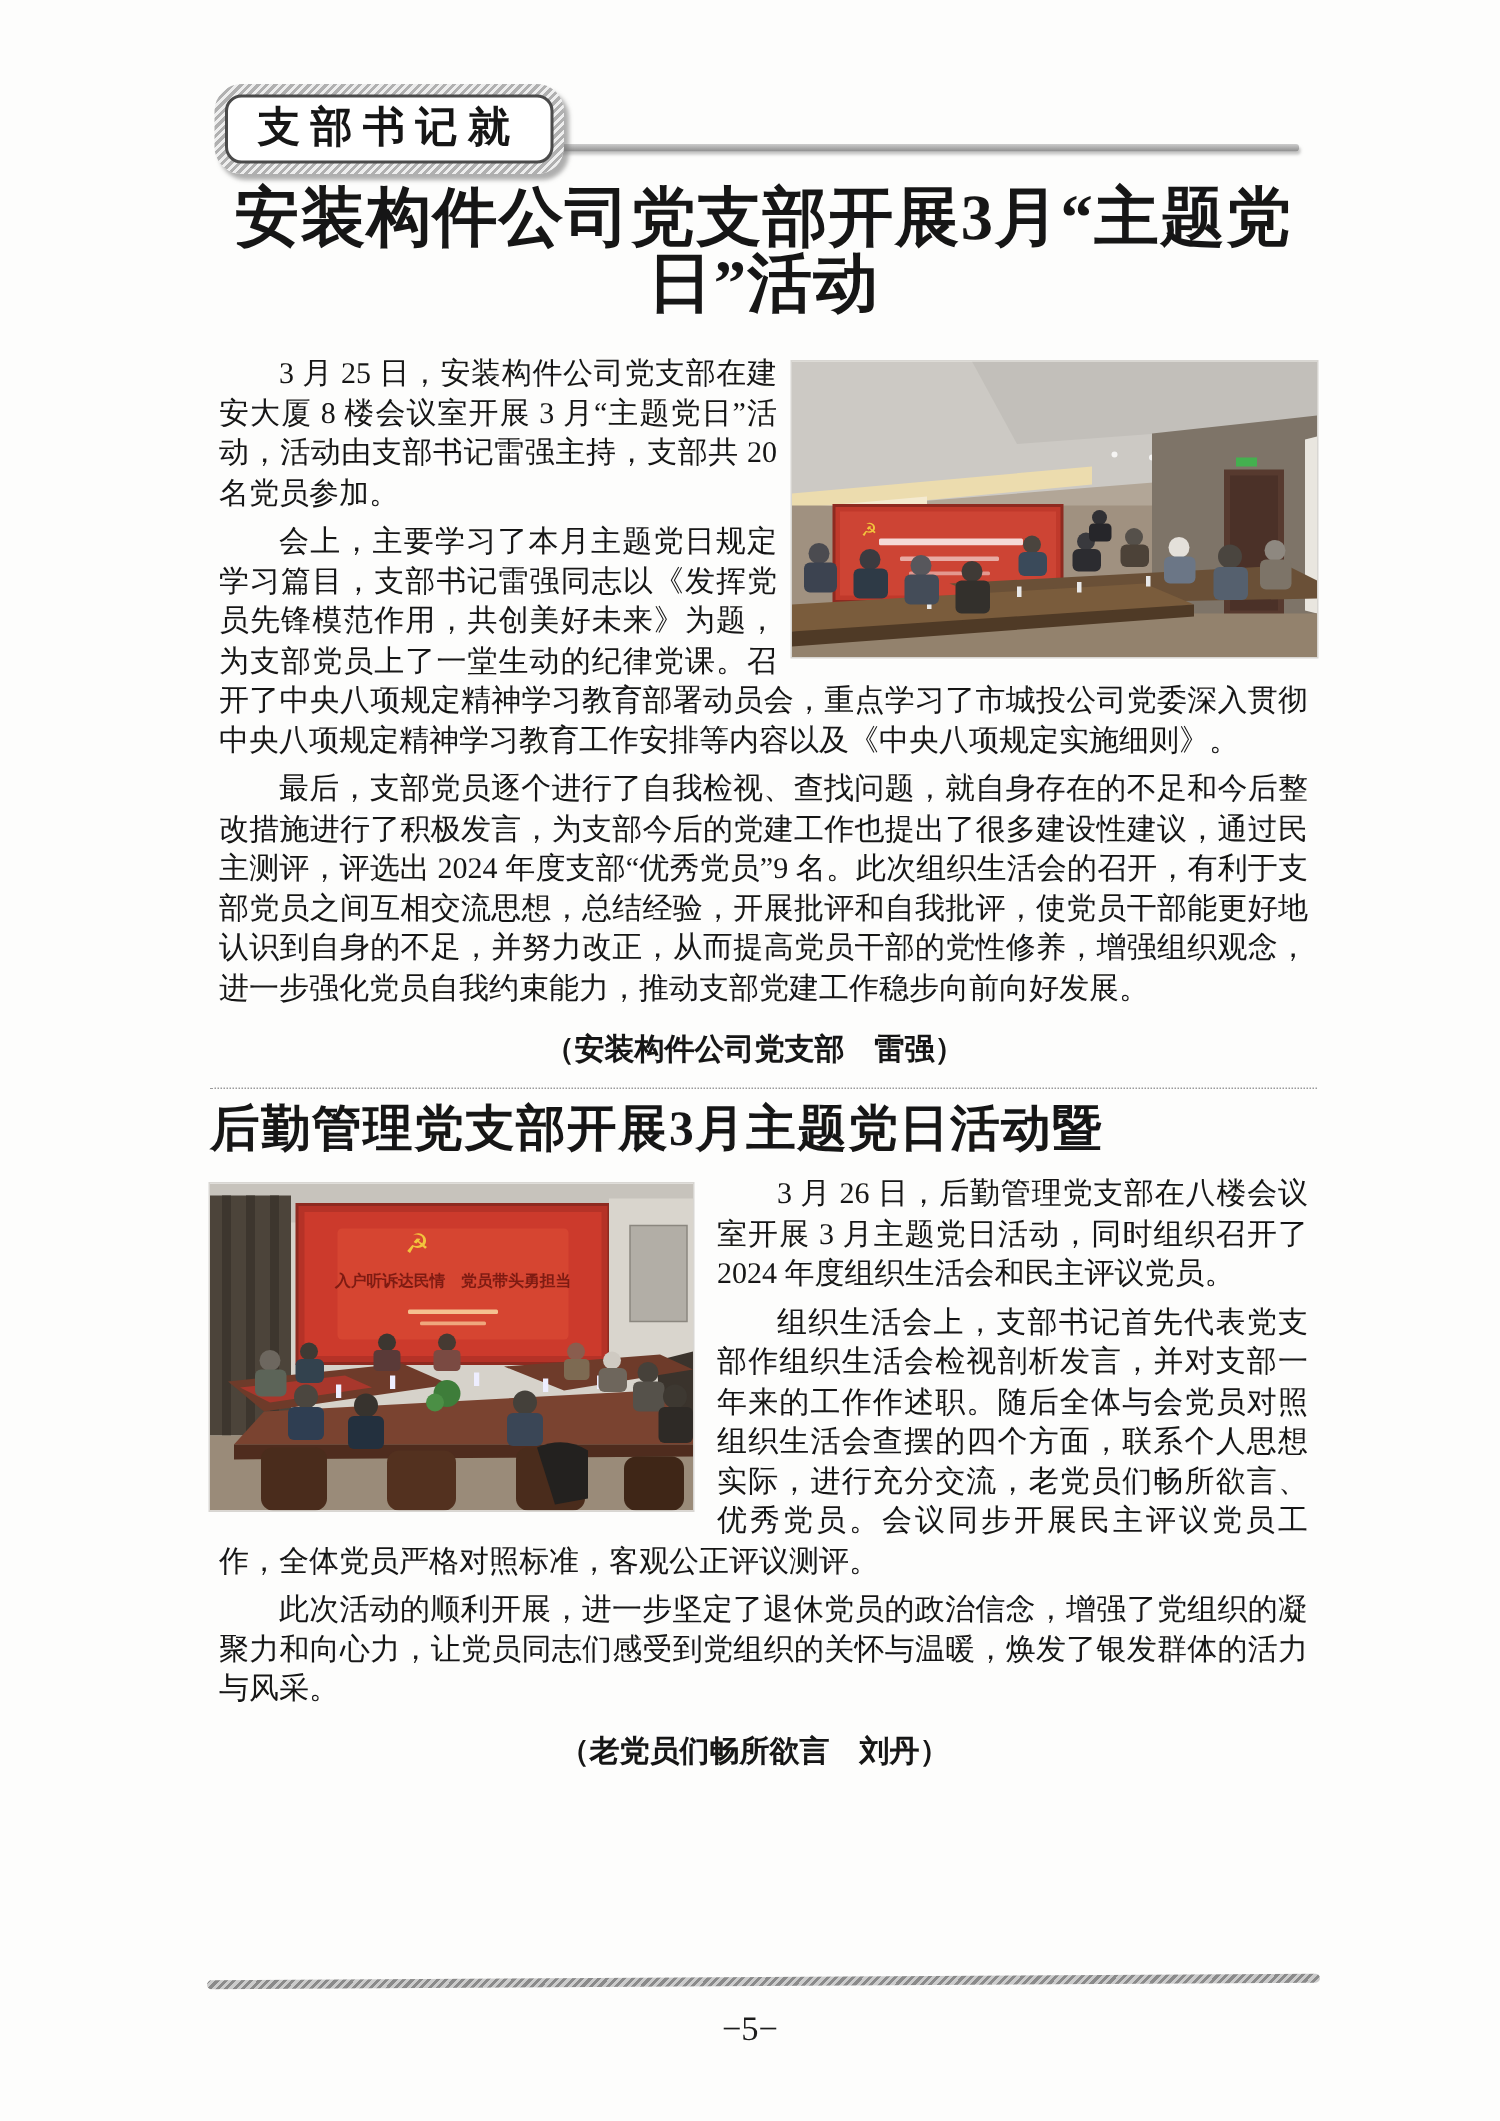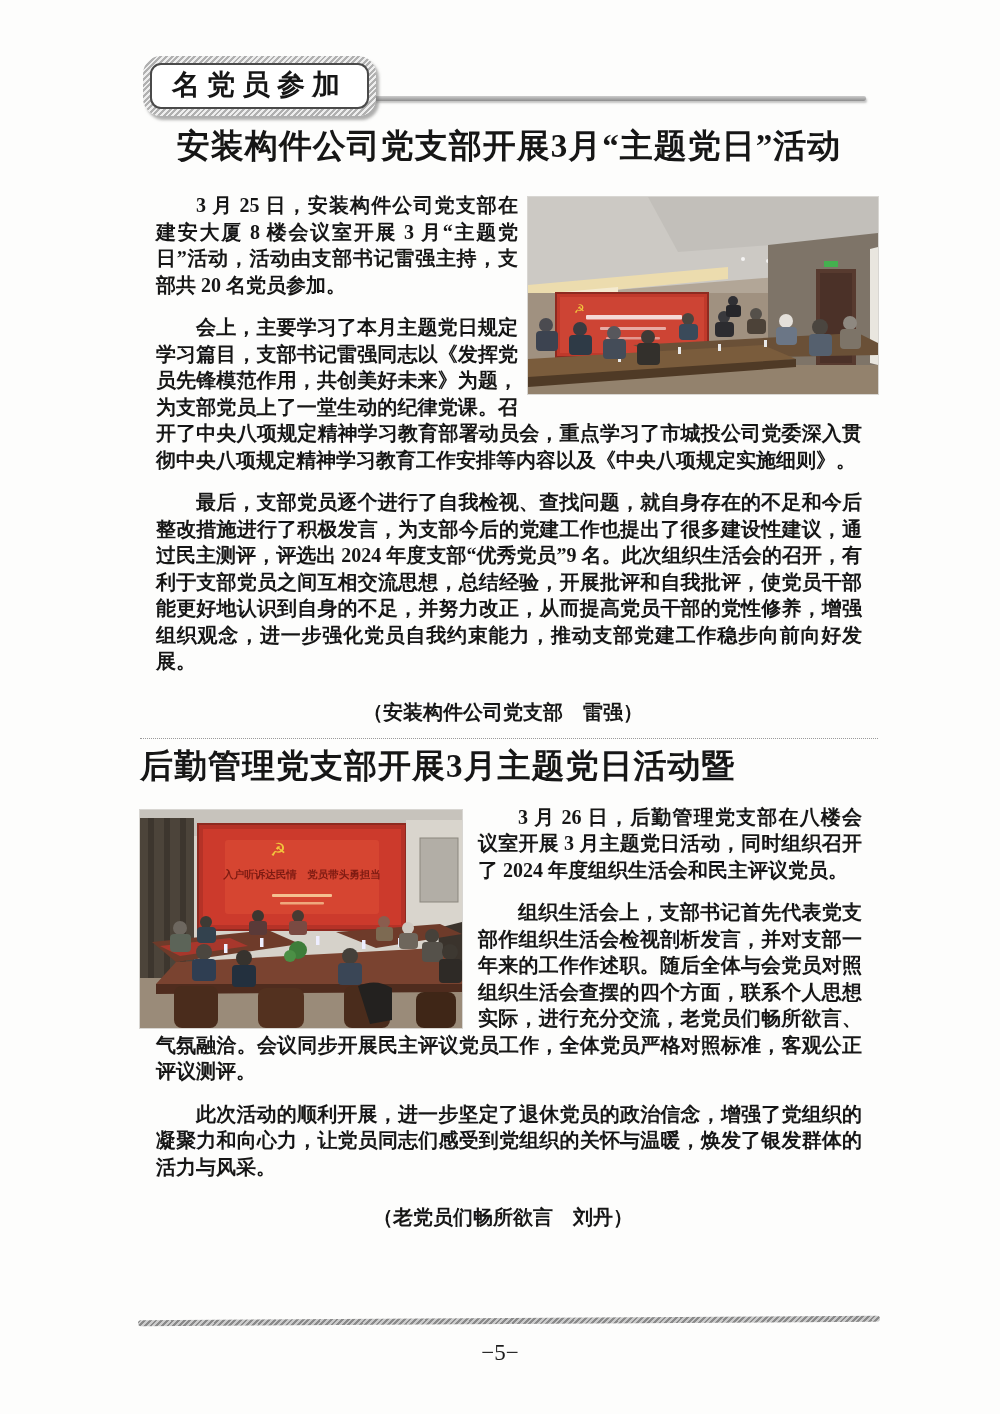--- a/index.html
+++ b/index.html
@@ -25,30 +25,30 @@
     font-family:"Liberation Sans","DejaVu Sans",sans-serif;
   }
   .header-line{
     position:absolute;top:96px;left:332px;width:534px;height:5px;z-index:1;
     background:linear-gradient(#cdcdcd,#8d8d8d);
     border-radius:2px;box-shadow:1px 2px 2px rgba(140,140,140,.5);
   }
   
   .content{position:absolute;top:116px;left:140px;width:738px;}
   .title1{
-    font-size:33px;font-weight:bold;text-align:center;
+    font-size:43px;font-weight:bold;text-align:center;
     margin:8px 0 24px;letter-spacing:1px;line-height:44px;
   }
   .title2{
     font-size:33px;font-weight:bold;text-align:left;
     margin:6px 0 8px;line-height:43px;letter-spacing:1px;
   }
   .body p{
-    font-size:20px;line-height:26.5px;margin:16px;
-    text-align:justify;text-indent:2em;word-break:break-all;font-weight:bold;
+    font-size:20px;line-height:26.5px;margin:6px;
+    text-align:justify;text-indent:2em;word-break:break-all;
   }
   .sig{
     text-align:center;font-size:20px;font-weight:bold;
     padding-right:12px;margin:8px 0 10px;
   }
   .article-divider{border:none;border-top:1px dotted #9a9a9a;margin:12px 0 4px;}
   figure{margin:0;}
   .photo1{float:right;width:350px;height:197px;margin:5px 0 8px 10px;
     outline:1px solid #d8d6d2;}
   .photo2{float:left;width:322px;height:218px;margin:6px 16px 4px 0;
@@ -63,21 +63,21 @@
   .page-num{
     position:absolute;top:1340px;left:0;width:100%;
     text-align:center;font-size:23px;color:#1c1c1c;
   }
 </style>
 </head>
 <body>
 
 <div class="badge-wrap">
   <div class="badge-outer">
-    <span class="badge-inner">名党员参加</span>
+    <span class="badge-inner">支部书记就</span>
   </div>
 </div>
 <div class="header-line"></div>
 
 <div class="content">
 
   <section>
     <h1 class="title1">安装构件公司党支部开展3月“主题党日”活动</h1>
     <div class="body">
 
@@ -289,21 +289,21 @@
             <rect x="34" y="176" width="44" height="42" rx="8" fill="#4a2c1c"></rect>
             <rect x="118" y="178" width="46" height="40" rx="8" fill="#53311f"></rect>
             <rect x="204" y="176" width="46" height="42" rx="8" fill="#4a2c1c"></rect>
             <path d="M218,176 Q236,168 252,178 L252,210 L230,214 Z" fill="#23211f"></path>
             <rect x="276" y="182" width="40" height="36" rx="8" fill="#3f2617"></rect>
           </g>
         </svg>
       </figure>
 
       <p>3 月 26 日，后勤管理党支部在八楼会议室开展 3 月主题党日活动，同时组织召开了 2024 年度组织生活会和民主评议党员。</p>
-      <p>组织生活会上，支部书记首先代表党支部作组织生活会检视剖析发言，并对支部一年来的工作作述职。随后全体与会党员对照组织生活会查摆的四个方面，联系个人思想实际，进行充分交流，老党员们畅所欲言、气氛融洽。会议同步开展民主评议党员工作，全体党员严格对照标准，客观公正评议测评。</p>
+      <p>组织生活会上，支部书记首先代表党支部作组织生活会检视剖析发言，并对支部一年来的工作作述职。随后全体与会党员对照组织生活会查摆的四个方面，联系个人思想实际，进行充分交流，老党员们畅所欲言、优秀党员。会议同步开展民主评议党员工作，全体党员严格对照标准，客观公正评议测评。</p>
       <p>此次活动的顺利开展，进一步坚定了退休党员的政治信念，增强了党组织的凝聚力和向心力，让党员同志们感受到党组织的关怀与温暖，焕发了银发群体的活力与风采。</p>
       <div class="clear"></div>
     </div>
     <p class="sig">（老党员们畅所欲言　刘丹）</p>
   </section>
 </div>
 
 <div class="bottom-rule"></div>
 <div class="page-num">−5−</div>
 

